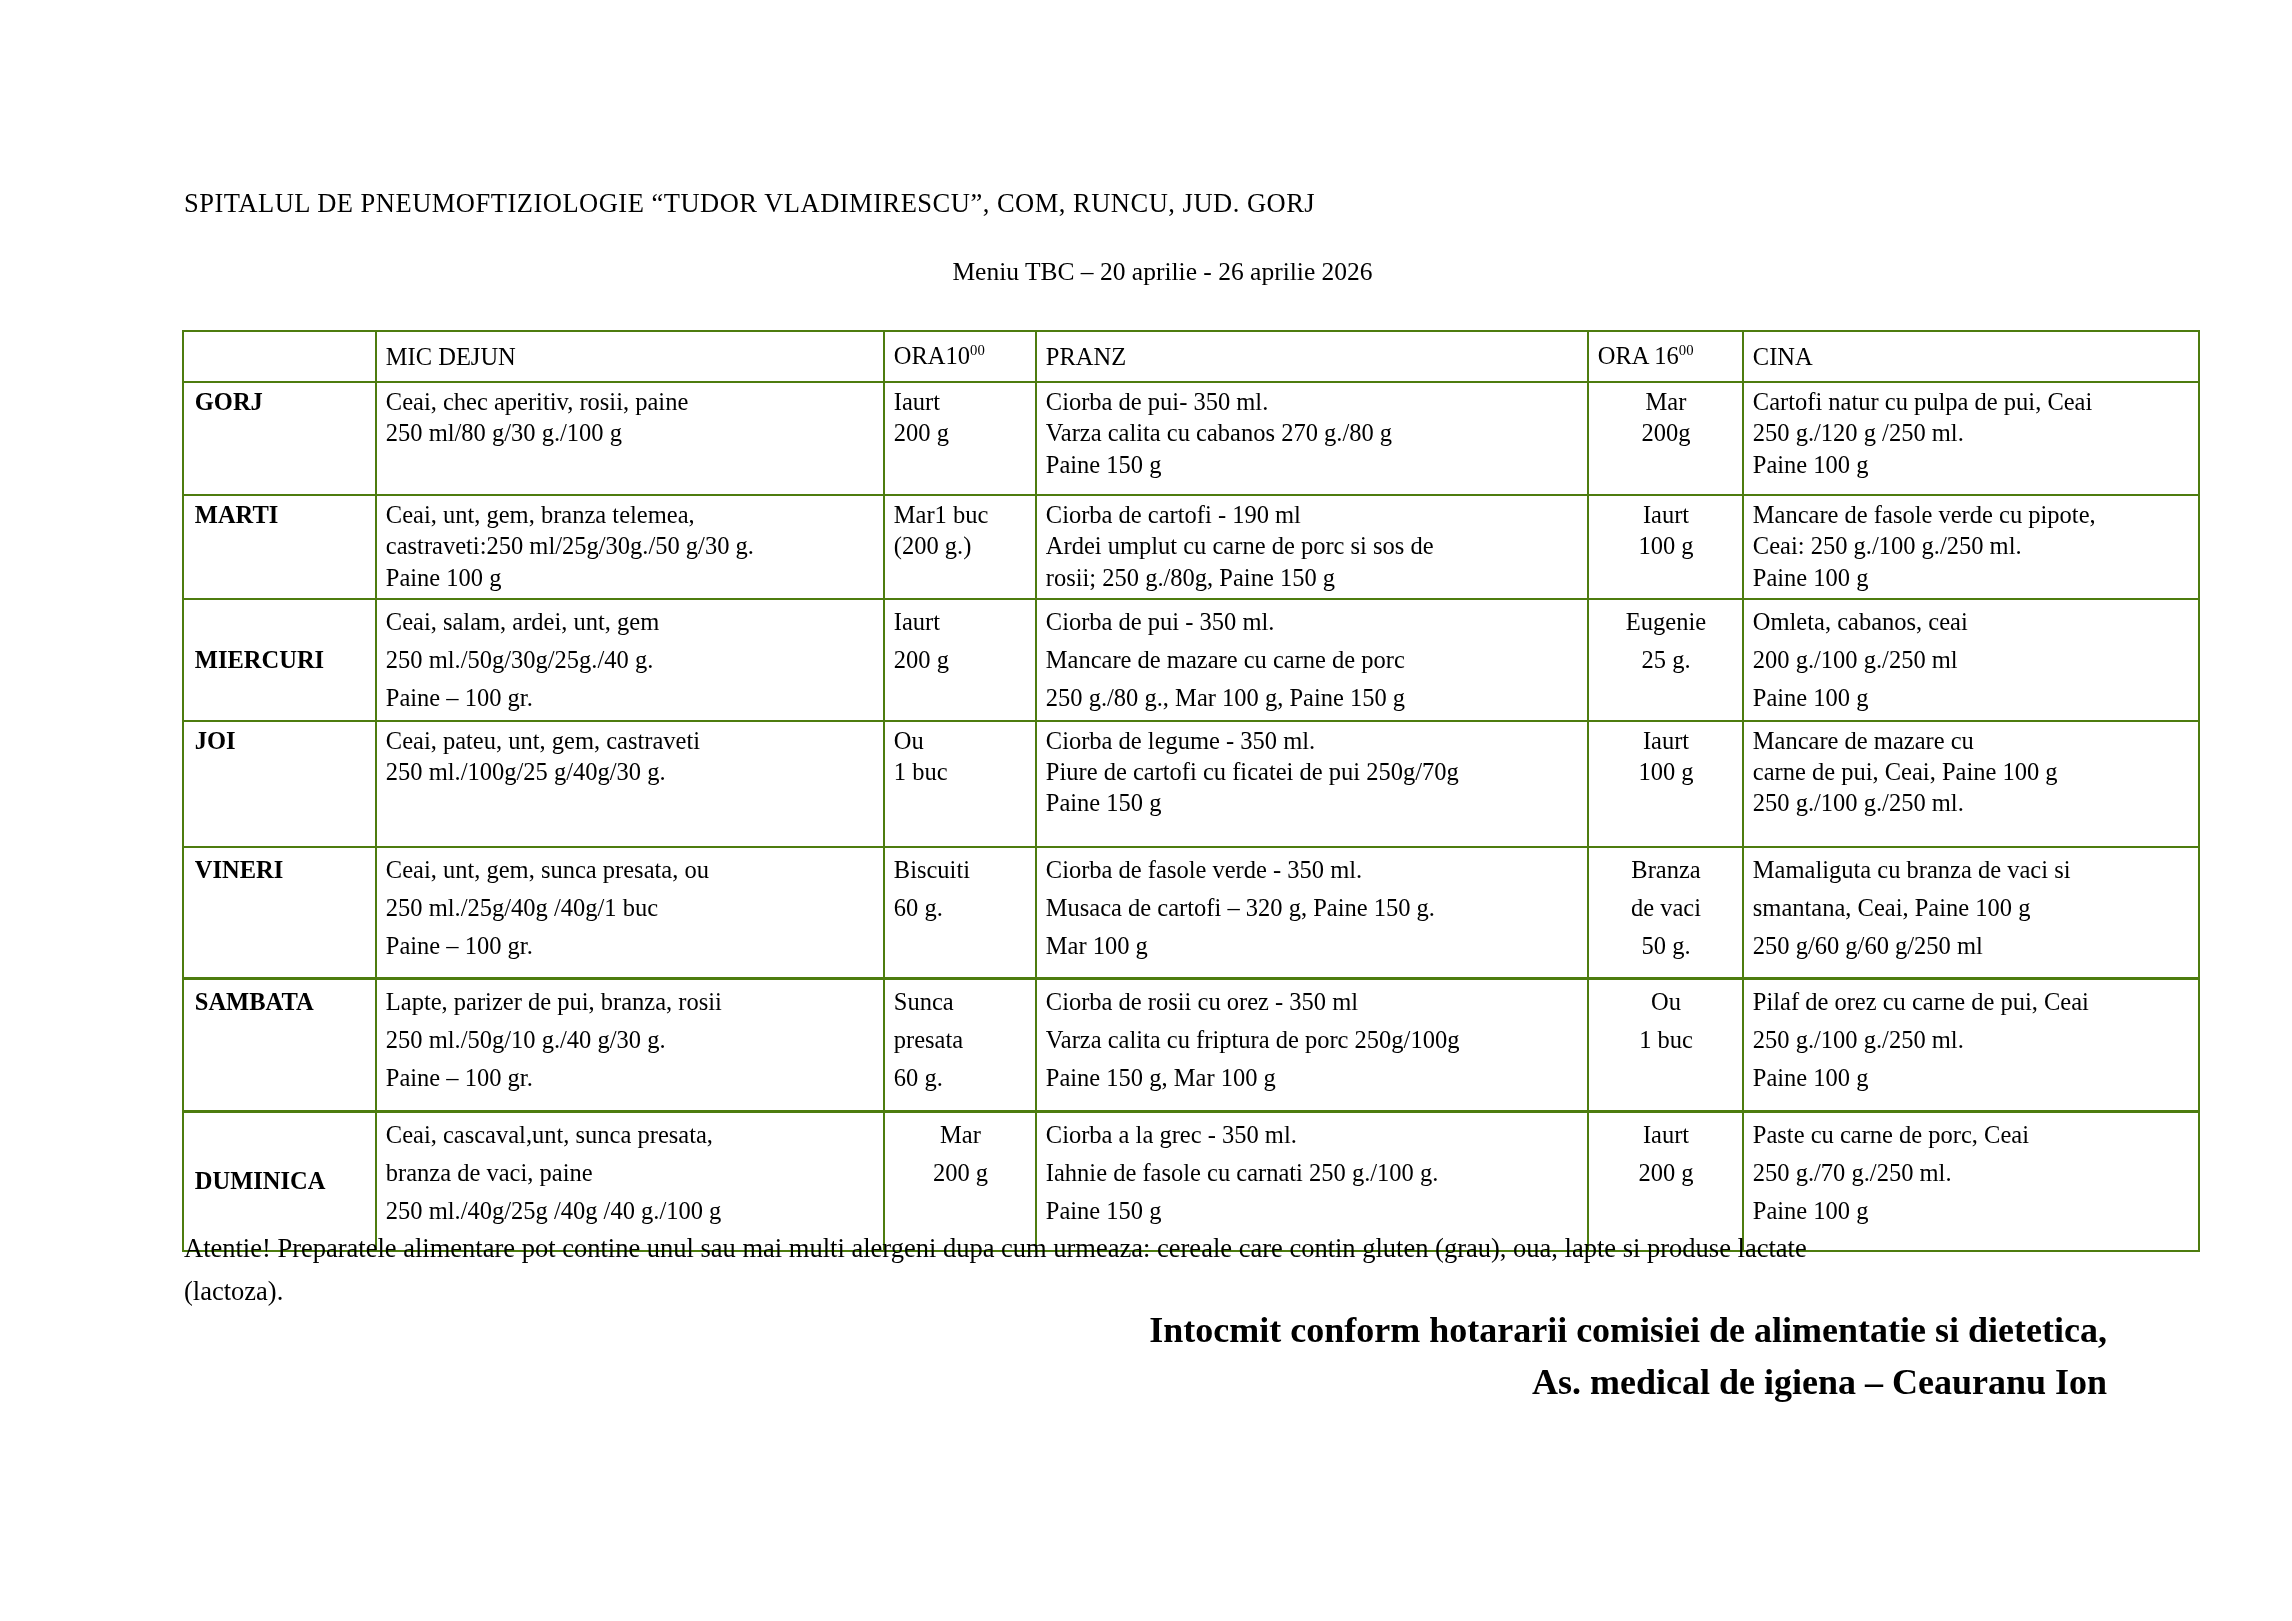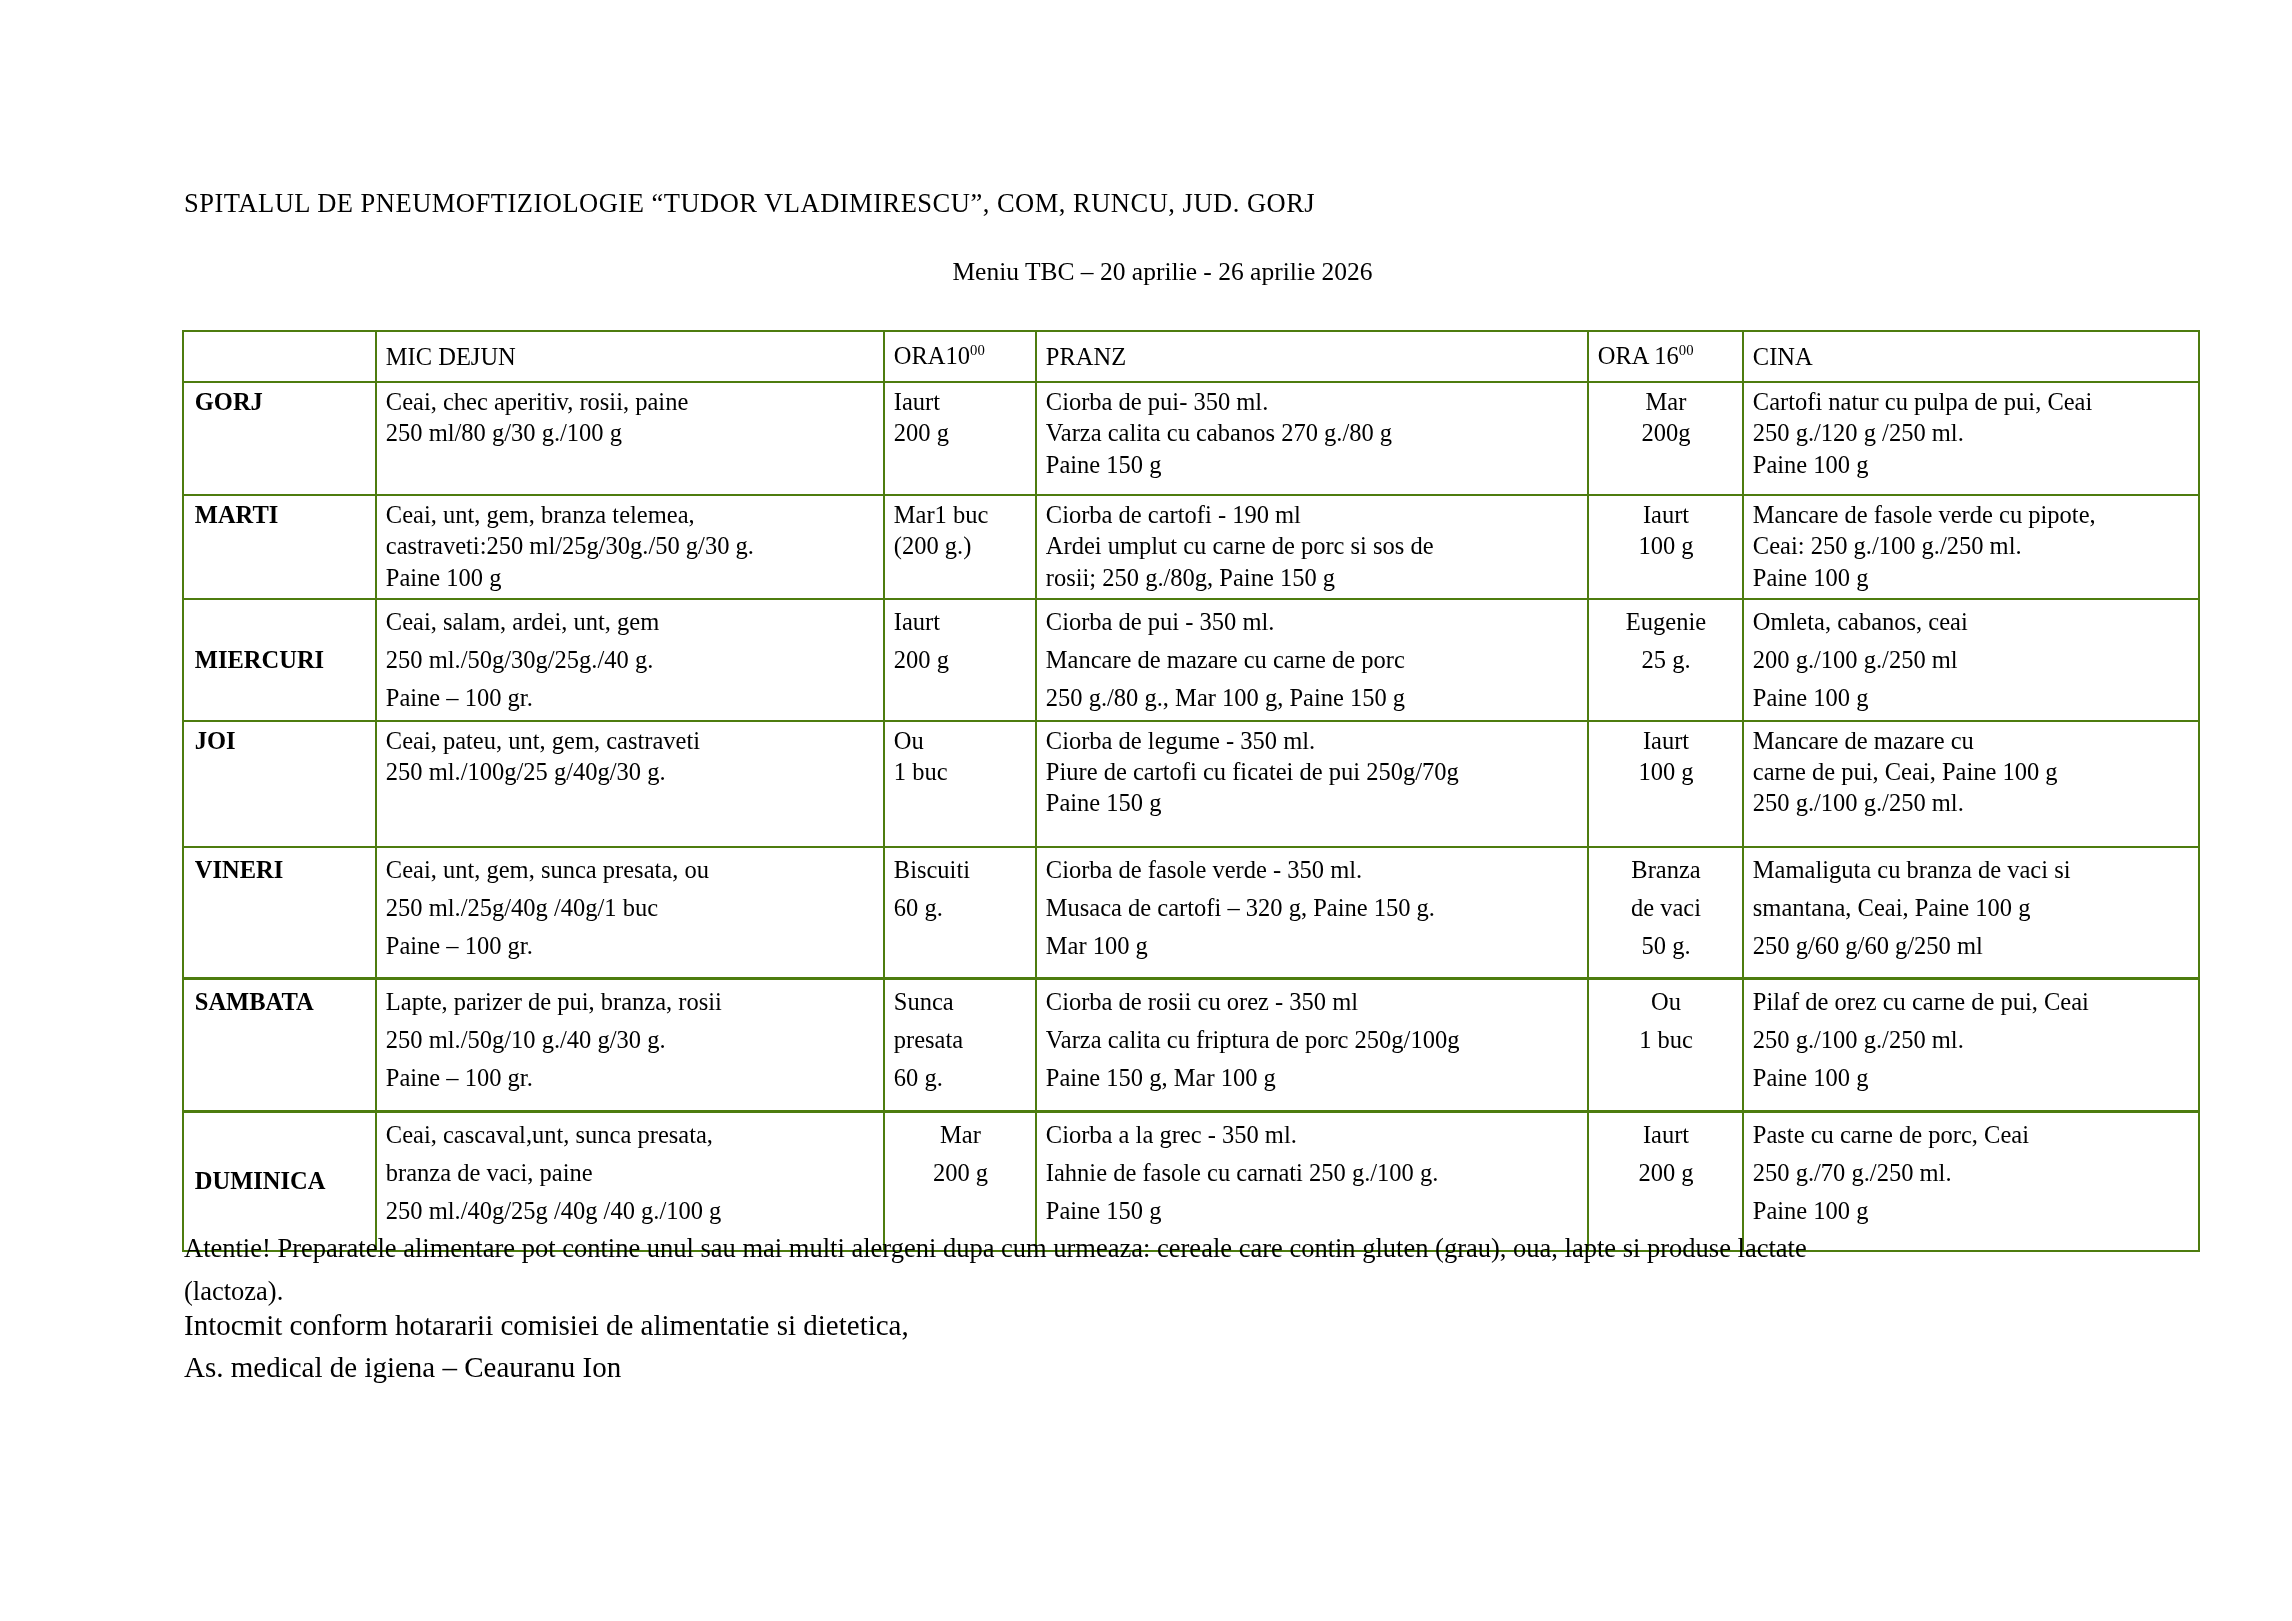--- a/index.html
+++ b/index.html
@@ -62,21 +62,21 @@
 
   td.ora16 { text-align:center; }
   .menu-table tbody tr:nth-child(7) td.ora10 { text-align:center; }
 
   .allergy-note {
     position:absolute; left:184px; top:1227px; width:2021px;
     font-size:26.5px; line-height:1.62;
   }
   .signature-block {
     position:absolute; left:184px; top:1304px; width:1923px;
-    font-size:29px; line-height:1.45;
+    text-align:right; font-size:36px; line-height:1.45;font-weight:bold;
   }
 </style>
 </head>
 <body>
 
 <div class="page">
 
   <div class="doc-title">SPITALUL DE PNEUMOFTIZIOLOGIE “TUDOR VLADIMIRESCU”, COM, RUNCU, JUD. GORJ</div>
   <div class="doc-subtitle">Meniu TBC – 20 aprilie  - 26 aprilie 2026</div>
 

